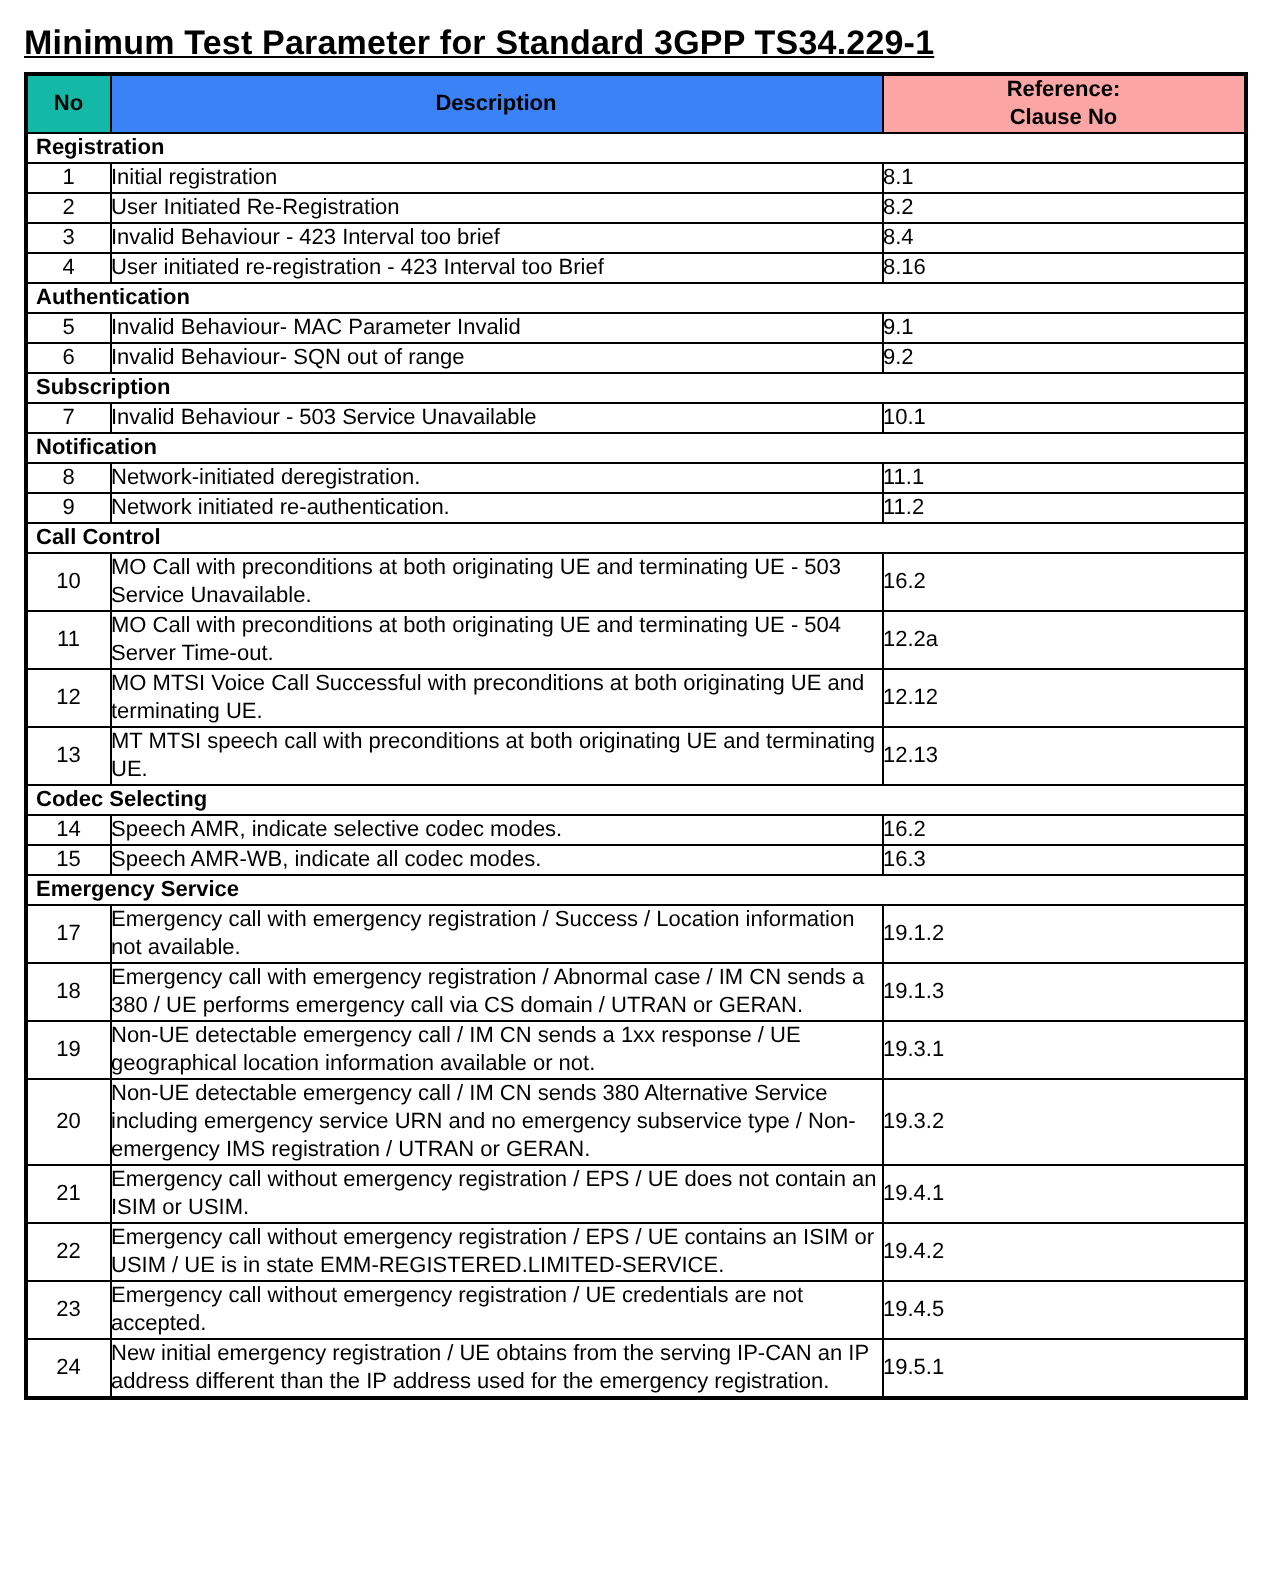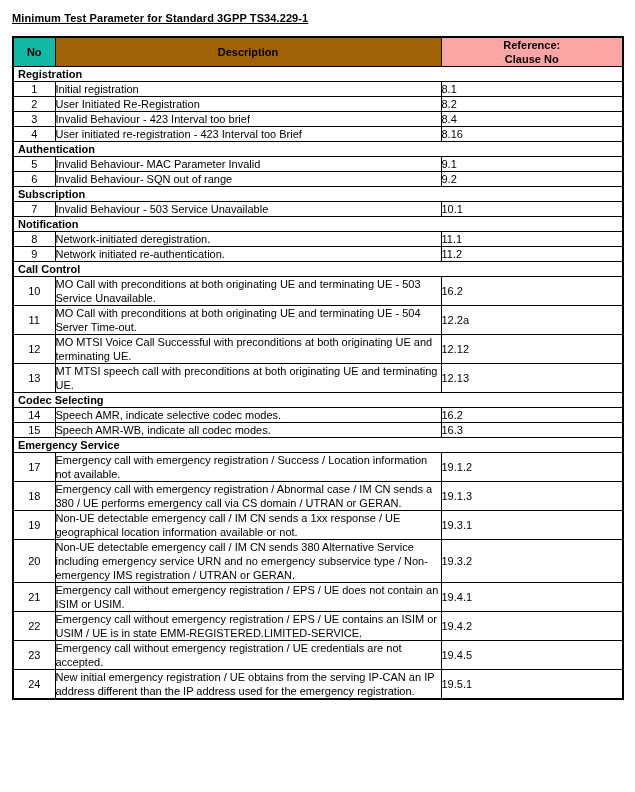--- a/index.html
+++ b/index.html
@@ -13,21 +13,21 @@
     -webkit-font-smoothing: antialiased;
   }
   .page {
     width: 635px;
     height: 792px;
     box-sizing: border-box;
     padding: 8px 13px 0 12px;
     overflow: hidden;
   }
   .doc-title {
-    font-size: 11px;
+    font-size: 17px;
     font-weight: bold;
     text-decoration: underline;
     letter-spacing: 0.1px;
     margin: 0 0 0 0;
     padding-top: 4px;
     height: 28px;
     box-sizing: border-box;
   }
   table.param-table {
     border-collapse: collapse;
@@ -83,21 +83,21 @@
 
   <table class="param-table">
     <colgroup>
       <col class="c-no">
       <col class="c-desc">
       <col class="c-ref">
     </colgroup>
     <thead>
       <tr>
         <th style="background: #14b8a6;">No</th>
-        <th style="background: #a16207;">Description</th>
+        <th style="background: #3b82f6;">Description</th>
         <th class="ref-head" style="background: #fca5a5;">Reference:
 Clause No</th>
       </tr>
     </thead>
     <tbody>
         <tr class="section-row">
     <td colspan="3">Registration</td>
   </tr>
         <tr class="data-row">
     <td class="cell-no">1</td>

